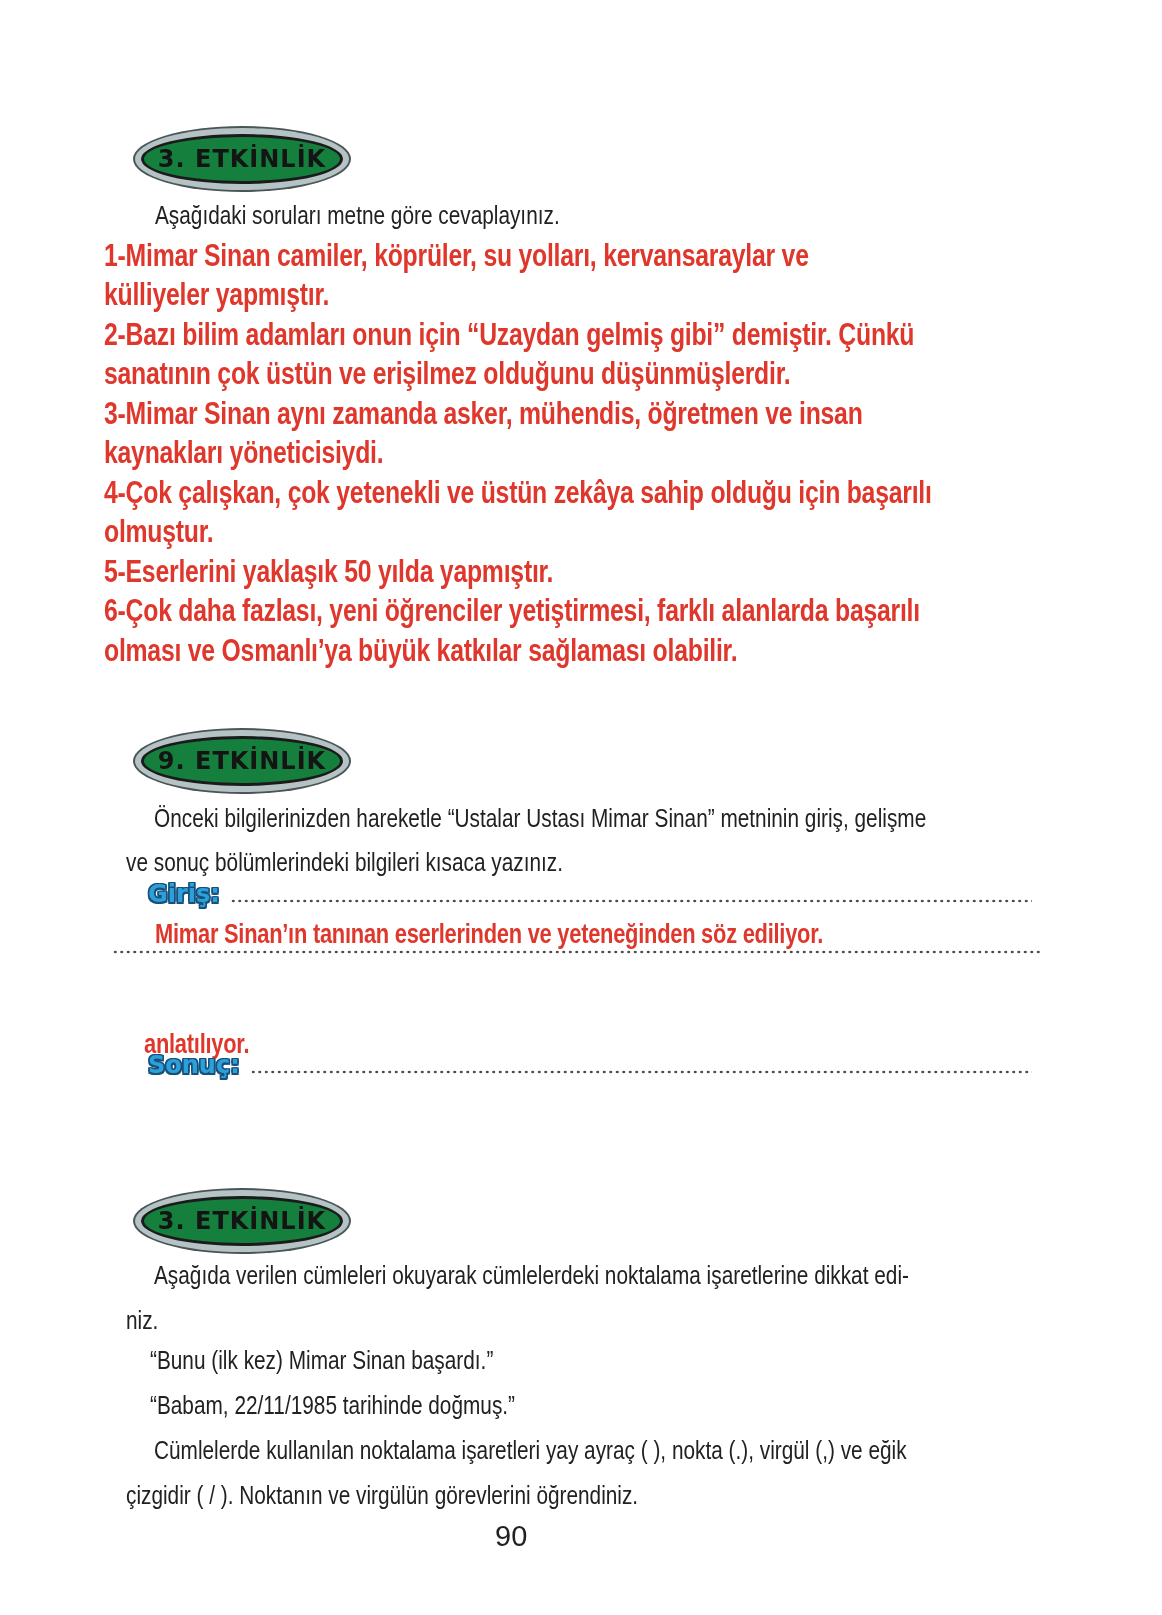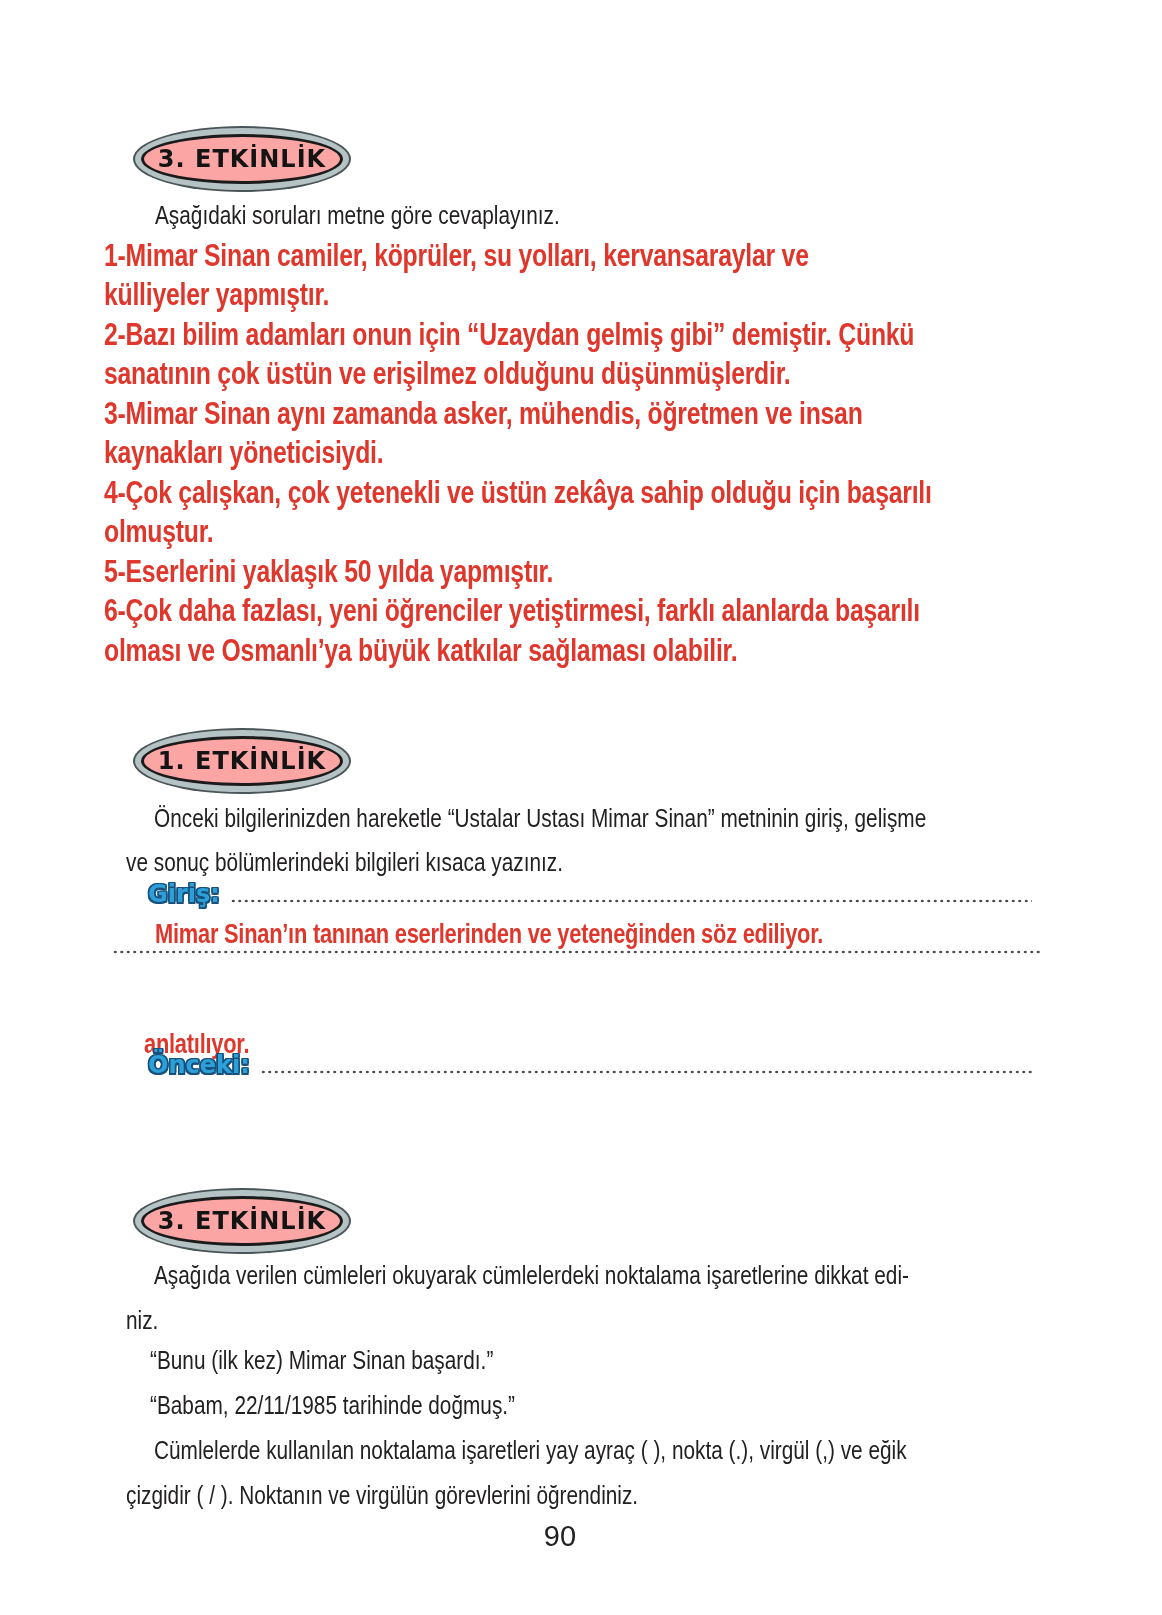--- a/index.html
+++ b/index.html
@@ -7,21 +7,21 @@
     position:relative;
     width:1162px;height:1615px;
     background:#ffffff;
     font-family:"Liberation Sans",sans-serif;
     overflow:hidden;
   }
   
   .badge{
     position:absolute;left:141px;
     width:196px;height:44px;
-    background:#fca5a5;
+    background:#15803d;
     border:3px solid #1b1b1b;
     border-radius:50%;
     box-shadow:0 0 0 6px #b5c3c5,0 0 0 8px #4a5557;
     display:flex;align-items:center;justify-content:center;
   }
   .badge span{
     font-family:"DejaVu Sans",sans-serif;
     font-weight:bold;font-size:24px;letter-spacing:1px;color:#141414;
     white-space:nowrap;
   }
@@ -68,21 +68,21 @@
   .rule-line .ransw{display:block;}
   .ransw{
     white-space:nowrap;
     font-size:28px;font-weight:bold;letter-spacing:-0.3px;
     color:#df372c;
     transform:scaleX(0.78);transform-origin:0 0;
   }
   .plain-ransw{position:absolute;}
   .pageno{
     position:absolute;left:495px;top:1520px;width:130px;
-    text-align:center;font-size:29px;color:#232020;
+    font-size:29px;color:#232020;
   }
 </style>
 </head>
 <body>
 
 <div class="page">
 
   <div class="badge" style="top:134px">
     <span>3. ETKİNLİK</span>
   </div>
@@ -95,38 +95,38 @@
   <div class="rline" style="left:104px;top:356px">sanatının çok üstün ve erişilmez olduğunu düşünmüşlerdir.</div>
   <div class="rline" style="left:104px;top:396px">3-Mimar Sinan aynı zamanda asker, mühendis, öğretmen ve insan</div>
   <div class="rline" style="left:104px;top:435px">kaynakları yöneticisiydi.</div>
   <div class="rline" style="left:104px;top:475px">4-Çok çalışkan, çok yetenekli ve üstün zekâya sahip olduğu için başarılı</div>
   <div class="rline" style="left:104px;top:514px">olmuştur.</div>
   <div class="rline" style="left:104px;top:554px">5-Eserlerini yaklaşık 50 yılda yapmıştır.</div>
   <div class="rline" style="left:104px;top:593px">6-Çok daha fazlası, yeni öğrenciler yetiştirmesi, farklı alanlarda başarılı</div>
   <div class="rline" style="left:104px;top:633px">olması ve Osmanlı’ya büyük katkılar sağlaması olabilir.</div>
 
   <div class="badge" style="top:736px">
-    <span>1. ETKİNLİK</span>
+    <span>9. ETKİNLİK</span>
   </div>
 
   <div class="bline" style="left:154px;top:803px">Önceki bilgilerinizden hareketle “Ustalar Ustası Mimar Sinan” metninin giriş, gelişme</div>
   <div class="bline" style="left:126px;top:847px">ve sonuç bölümlerindeki bilgileri kısaca yazınız.</div>
 
   <div class="label-row" style="top:880px">
     <span class="blabel">Giriş:</span>
     <div class="leader"></div>
   </div>
   <div class="rule-line" style="top:916px;padding-left:43px">
     <span class="ransw">Mimar Sinan’ın tanınan eserlerinden ve yeteneğinden söz ediliyor.</span>
   </div>
 
   <div class="ransw plain-ransw" style="left:144px;top:1028px">anlatılıyor.</div>
 
   <div class="label-row" style="top:1051px">
-    <span class="blabel">Önceki:</span>
+    <span class="blabel">Sonuç:</span>
     <div class="leader"></div>
   </div>
 
   <div class="badge" style="top:1196px">
     <span>3. ETKİNLİK</span>
   </div>
 
   <div class="bline" style="left:154px;top:1260px">Aşağıda verilen cümleleri okuyarak cümlelerdeki noktalama işaretlerine dikkat edi-</div>
   <div class="bline" style="left:126px;top:1305px">niz.</div>
 

